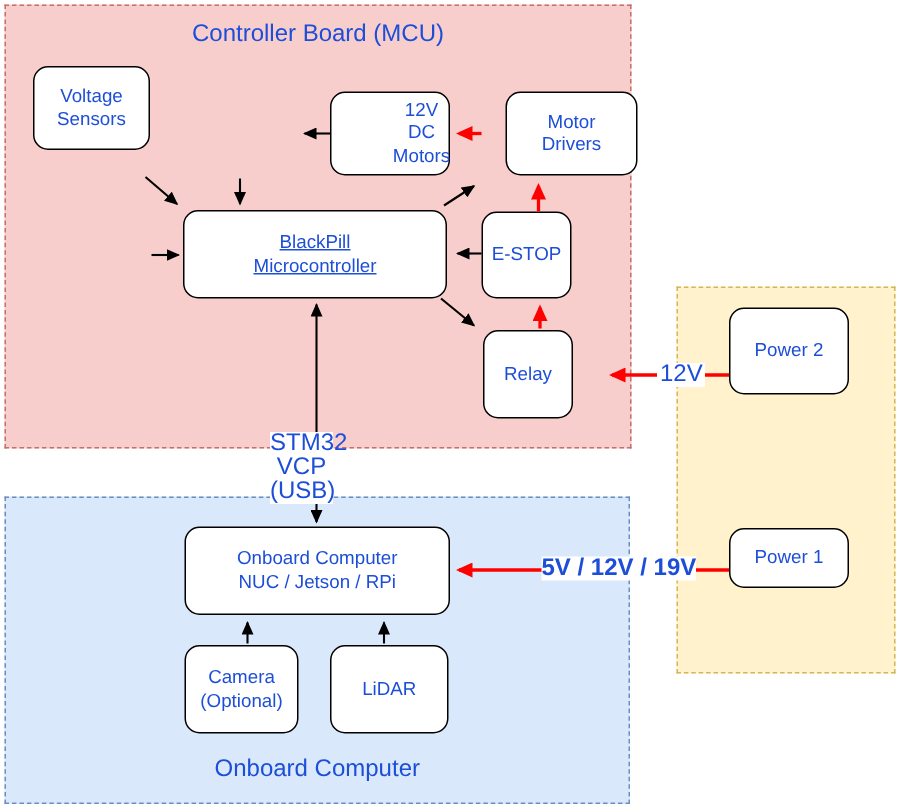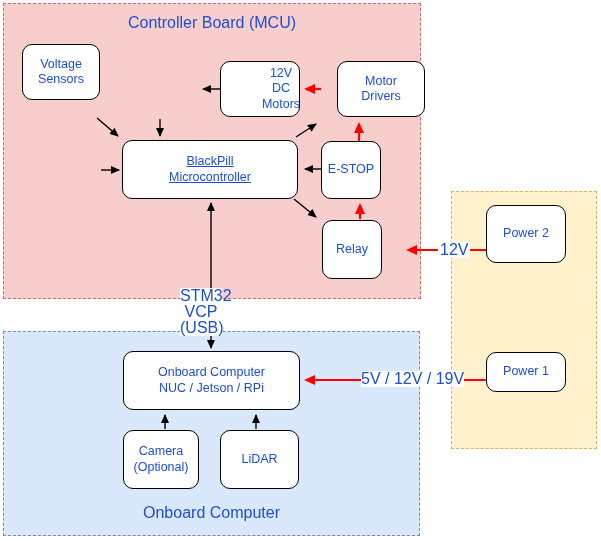--- a/index.html
+++ b/index.html
@@ -114,15 +114,15 @@
     <line x1="321" y1="89" x2="306" y2="89" stroke="#ff0000" stroke-width="2.2" marker-end="url(#mr)"></line>
     <line x1="359" y1="141" x2="359" y2="124" stroke="#ff0000" stroke-width="2.2" marker-end="url(#mr)"></line>
     <line x1="360" y1="219" x2="360" y2="205" stroke="#ff0000" stroke-width="2.2" marker-end="url(#mr)"></line>
     <line x1="486" y1="250" x2="408" y2="250" stroke="#ff0000" stroke-width="2.2" marker-end="url(#mr)"></line>
     <line x1="486" y1="380" x2="306" y2="380" stroke="#ff0000" stroke-width="2.2" marker-end="url(#mr)"></line>
   </svg>
 
   <div class="edge-label" style="left:180px;top:262px;width:42px;margin-top:26px;">STM32 VCP
 (USB)</div>
   <div class="edge-label" style="left:438px;top:242px;padding:0 2px;">12V</div>
-  <div class="edge-label" style="left:361px;top:371px;padding:0 0;">5V / 12V / 19V</div>
+  <div class="edge-label" style="left:361px;top:371px;padding:0 0;font-weight:bold;">5V / 12V / 19V</div>
 
 </div>
 
 </body></html>

